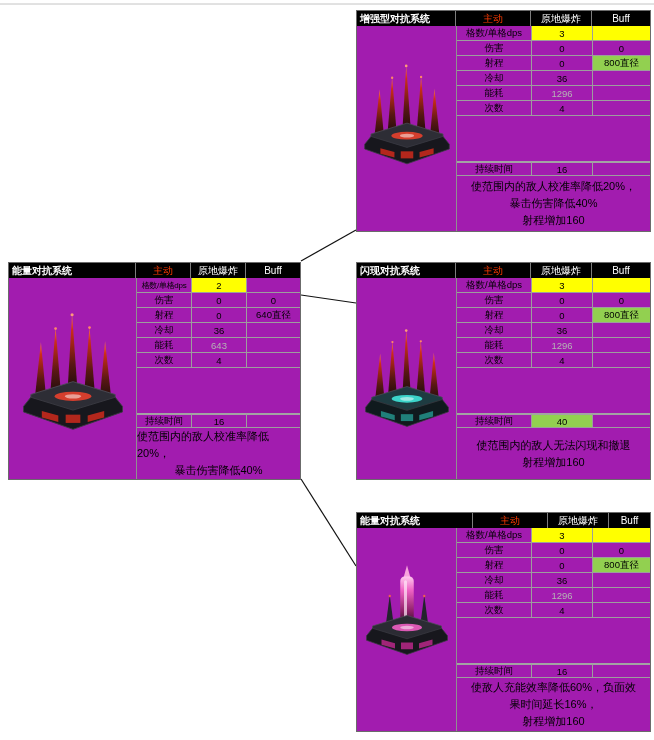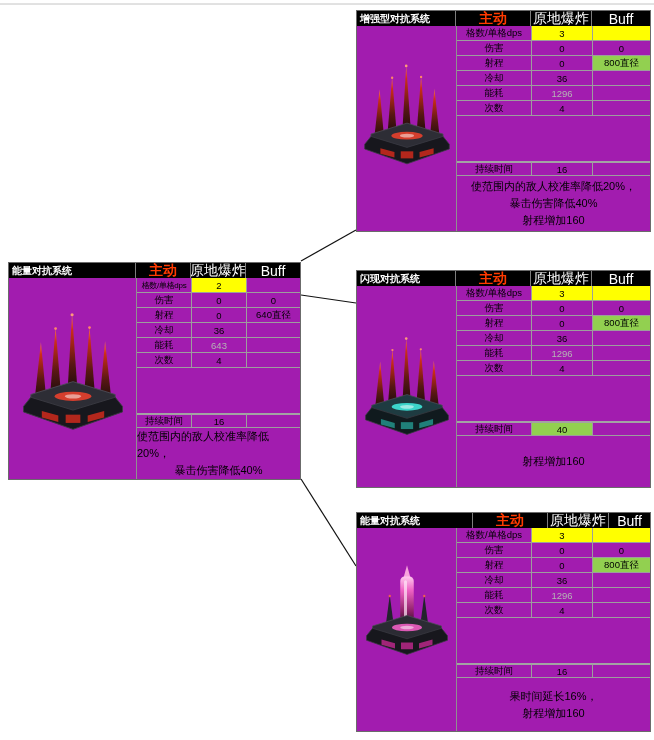--- a/index.html
+++ b/index.html
@@ -2,24 +2,24 @@
 <html style="--yellow: #ffff00; --green: #92d050; --active: #ff3a00; --muted: #b5b5b5;"><head>
 <meta charset="utf-8">
 <style>
   *{box-sizing:border-box;margin:0;padding:0}
   html,body{width:654px;height:740px}
   body{background:#fff;font-family:"Liberation Sans","DejaVu Sans",sans-serif;position:relative;overflow:hidden}
   #canvas{position:absolute;inset:0;background:#fff}
   #connectors{position:absolute;left:0;top:0;z-index:1}
   .panel{position:absolute;z-index:2;background:#a21caf;border:1px solid #6b6b6b;display:flex;flex-direction:column}
   .phead{display:flex;background:#000;height:15px;flex:0 0 15px}
-  .hcell{display:flex;align-items:center;justify-content:center;color:#fff;font-size:14px;height:15px;border-right:1px solid #7d7d7d;white-space:nowrap;overflow:hidden}
+  .hcell{display:flex;align-items:center;justify-content:center;color:#fff;font-size:10px;height:15px;border-right:1px solid #7d7d7d;white-space:nowrap;overflow:hidden}
   .hcell:last-child{border-right:none}
   .hname{justify-content:flex-start;padding-left:3px;font-weight:bold;font-size:10px}
-  .hactive{color:var(--active);font-weight:bold;font-size:14px}
+  .hactive{color:var(--active);font-weight:normal;font-size:10px}
   .pbody{flex:1;display:flex;min-height:0}
   .pimg{display:flex;align-items:flex-end;justify-content:center;flex:0 0 auto}
   .pright{flex:1;display:flex;flex-direction:column;border-left:1px solid #8f8f8f;min-width:0}
   .prow{display:flex;height:15px;flex:0 0 15px}
   .cell{display:flex;align-items:center;justify-content:center;font-size:9.5px;color:#000;border-right:1px solid #9d9d9d;border-bottom:1px solid #9d9d9d;white-space:nowrap;overflow:hidden;height:15px}
   .cell:last-child{border-right:none}
   .cell.bt{border-top:2px solid #a3a3a3}
   .cell.small{font-size:8px;letter-spacing:-0.3px}
   .cell.muted{color:var(--muted)}
   .bg-yellow{background:var(--yellow)}
@@ -192,21 +192,21 @@
             <div class="cell bf bt" style="flex: 1 1 0%;"></div>
           </div>
           <div class="pdesc">
             <div>使范围内的敌人校准率降低20%，</div>
             <div>暴击伤害降低40%</div>
             <div>射程增加160</div>
           </div>
         </div>
       </div>
     </div>
-    <div class="panel" style="left: 356px; top: 270px; width: 295px; height: 218px;">
+    <div class="panel" style="left: 356px; top: 262px; width: 295px; height: 218px;">
       <div class="phead">
         <div class="hcell hname" style="width: 99px;">闪现对抗系统</div>
         <div class="hcell hactive" style="width: 75px;">主动</div>
         <div class="hcell" style="width: 61px;">原地爆炸</div>
         <div class="hcell" style="flex: 1 1 0%;">Buff</div>
       </div>
       <div class="pbody">
         <div class="pimg" style="width: 99px; padding-bottom: 38px;">
           <svg width="92" height="115" viewBox="0 0 120 150">
             <defs>
@@ -267,20 +267,21 @@
           </div>
           <div class="prow blank"></div>
           <div class="prow blank"></div>
           <div class="prow blank"></div>
           <div class="prow">
             <div class="cell lbl bt" style="width: 75px;">持续时间</div>
             <div class="cell val bt bg-green" style="width: 61px;">40</div>
             <div class="cell bf bt" style="flex: 1 1 0%;"></div>
           </div>
           <div class="pdesc">
+            <div>使范围内的敌人无法闪现和撤退</div>
             <div>射程增加160</div>
           </div>
         </div>
       </div>
     </div>
     <div class="panel" style="left: 356px; top: 512px; width: 295px; height: 220px;">
       <div class="phead">
         <div class="hcell hname" style="width: 116px;">能量对抗系统</div>
         <div class="hcell hactive" style="width: 75px;">主动</div>
         <div class="hcell" style="width: 61px;">原地爆炸</div>
@@ -346,19 +347,20 @@
           </div>
           <div class="prow blank"></div>
           <div class="prow blank"></div>
           <div class="prow blank"></div>
           <div class="prow">
             <div class="cell lbl bt" style="width: 75px;">持续时间</div>
             <div class="cell val bt" style="width: 61px;">16</div>
             <div class="cell bf bt" style="flex: 1 1 0%;"></div>
           </div>
           <div class="pdesc">
+            <div>使敌人充能效率降低60%，负面效</div>
             <div>果时间延长16%，</div>
             <div>射程增加160</div>
           </div>
         </div>
       </div>
     </div>
   </div>
 
 </body></html>

